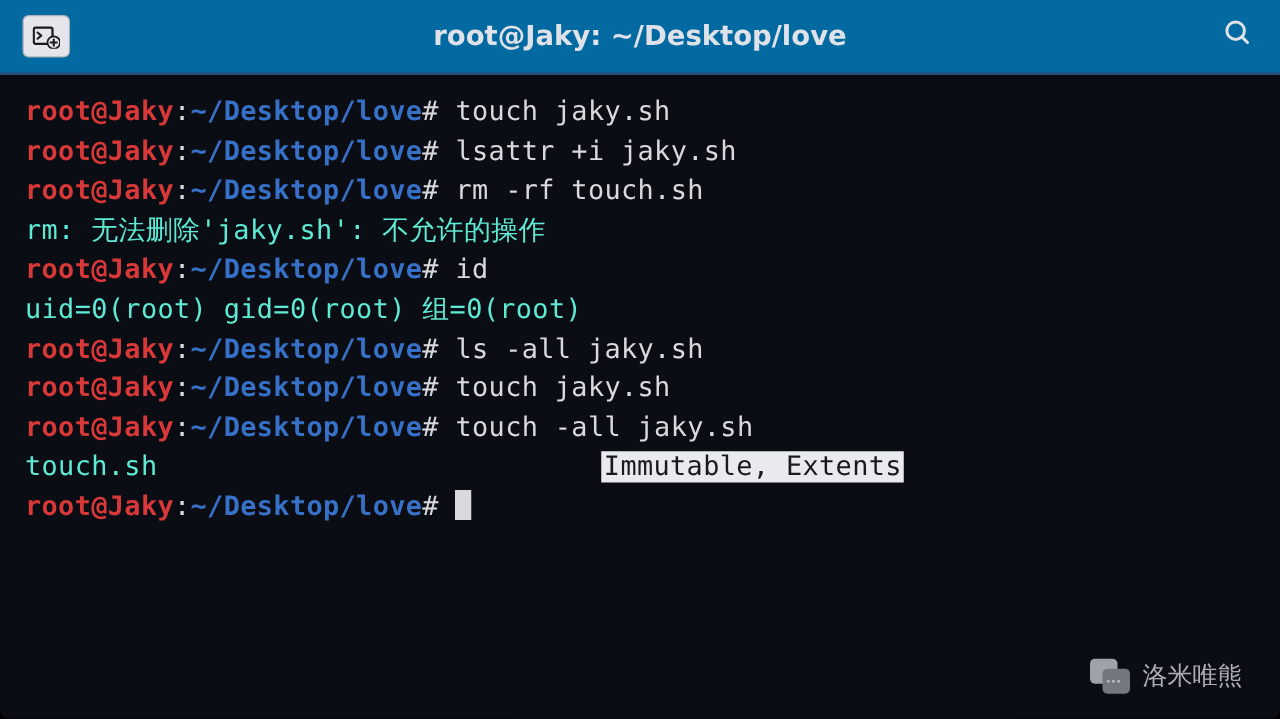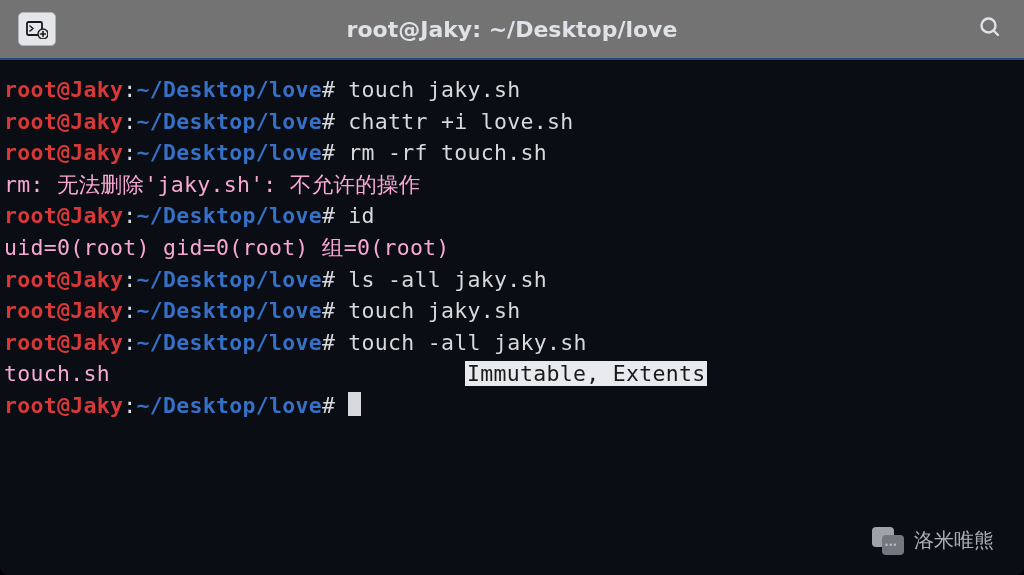--- a/index.html
+++ b/index.html
@@ -21,21 +21,21 @@
       height: 100%;
       display: flex;
       flex-direction: column;
       border-radius: 8px;
     }
     .titlebar {
       height: 60px;
       display: flex;
       align-items: center;
       padding: 4px 18px;
-      background: #737373;
+      background: #0369a1;
       border-bottom: 2px solid #2a4a7a;
       position: relative;
     }
     .titlebar-left {
       display: flex;
       align-items: center;
     }
     .new-tab-btn {
       width: 38px;
       height: 34px;
@@ -66,37 +66,37 @@
       align-items: center;
     }
     .search-btn {
       color: #dfe2e8;
       font-size: 22px;
       cursor: pointer;
       padding: 4px;
     }
     .terminal-body {
       flex: 1;
-      padding: 14px 4px;
+      padding: 14px 20px;
       font-size: 21.5px;
       line-height: 1.47;
       color: #d7d9dc;
       letter-spacing: 0.3px;
       font-weight: 500;
     }
     .line {
       white-space: pre;
       font-family: "DejaVu Sans Mono", "Liberation Mono", monospace;
     }
     .user { color: #d93838; font-weight: 600; }
     .colon { color: #d7d9dc; }
     .path { color: #3670c7; font-weight: 600; }
     .hash { color: #d7d9dc; }
     .cmd { color: #d7d9dc; }
-    .out { color: #f9a8d4; }
+    .out { color: #5eead4; }
     .highlight {
       background: #e8eaed;
       color: #1a1a1a;
       padding: 0 2px;
       margin-left: 24px;
     }
     .cursor-block {
       display: inline-block;
       width: 13px;
       height: 24px;
@@ -170,21 +170,21 @@
         <svg width="24" height="24" viewBox="0 0 24 24" fill="none" stroke="#dfe2e8" stroke-width="2.4">
           <circle cx="10.5" cy="10.5" r="7"></circle>
           <line x1="20" y1="20" x2="15.5" y2="15.5" stroke-linecap="round"></line>
         </svg>
       </div>
     </div>
   </div>
 
   <div class="terminal-body">
     <div class="line"><span class="user">root@Jaky</span><span class="colon">:</span><span class="path">~/Desktop/love</span><span class="hash">#</span><span class="cmd"> touch jaky.sh</span></div>
-    <div class="line"><span class="user">root@Jaky</span><span class="colon">:</span><span class="path">~/Desktop/love</span><span class="hash">#</span><span class="cmd"> chattr +i love.sh</span></div>
+    <div class="line"><span class="user">root@Jaky</span><span class="colon">:</span><span class="path">~/Desktop/love</span><span class="hash">#</span><span class="cmd"> lsattr +i jaky.sh</span></div>
     <div class="line"><span class="user">root@Jaky</span><span class="colon">:</span><span class="path">~/Desktop/love</span><span class="hash">#</span><span class="cmd"> rm -rf touch.sh</span></div>
     <div class="line out">rm: 无法删除'jaky.sh': 不允许的操作</div>
     <div class="line"><span class="user">root@Jaky</span><span class="colon">:</span><span class="path">~/Desktop/love</span><span class="hash">#</span><span class="cmd"> id</span></div>
     <div class="line out">uid=0(root) gid=0(root) 组=0(root)</div>
     <div class="line"><span class="user">root@Jaky</span><span class="colon">:</span><span class="path">~/Desktop/love</span><span class="hash">#</span><span class="cmd"> ls -all jaky.sh</span></div>
     <div class="line"><span class="user">root@Jaky</span><span class="colon">:</span><span class="path">~/Desktop/love</span><span class="hash">#</span><span class="cmd"> touch jaky.sh</span></div>
     <div class="line"><span class="user">root@Jaky</span><span class="colon">:</span><span class="path">~/Desktop/love</span><span class="hash">#</span><span class="cmd"> touch -all jaky.sh</span></div>
     <div class="line"><span class="out">touch.sh                         </span><span class="highlight">Immutable, Extents</span></div>
     <div class="line"><span class="user">root@Jaky</span><span class="colon">:</span><span class="path">~/Desktop/love</span><span class="hash">#</span><span class="cmd"> </span><span class="cursor-block"></span></div>
   </div>

